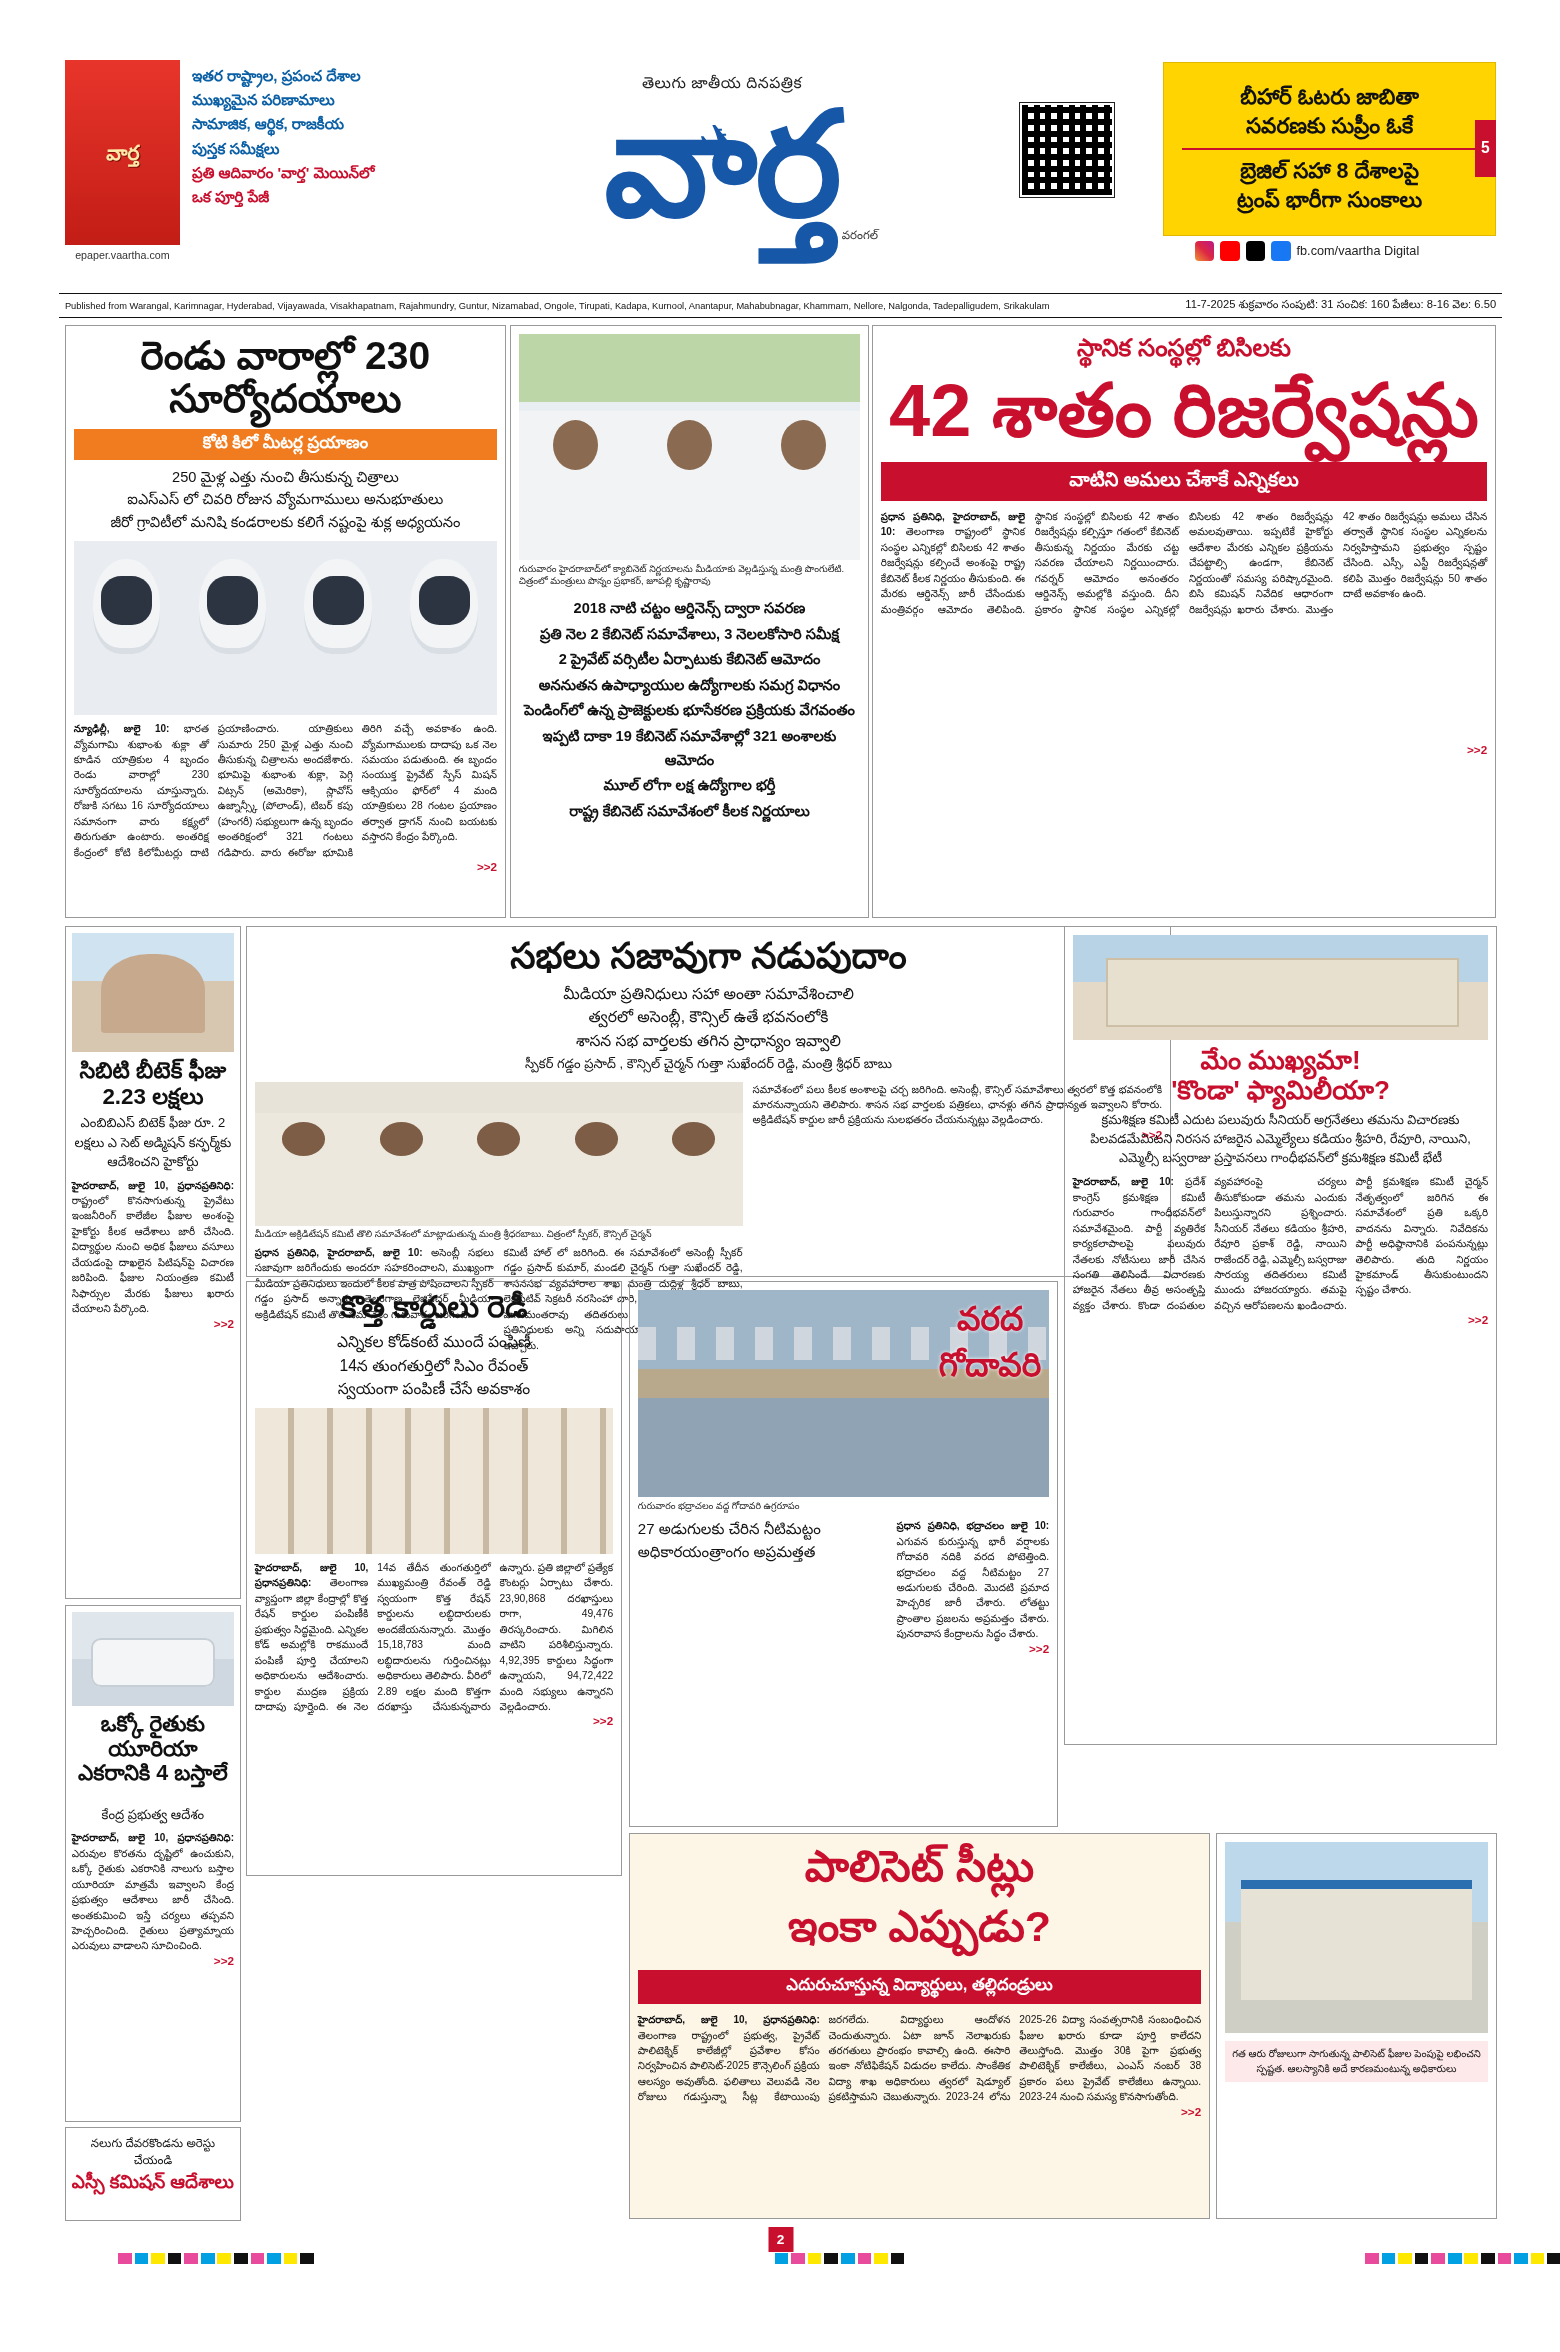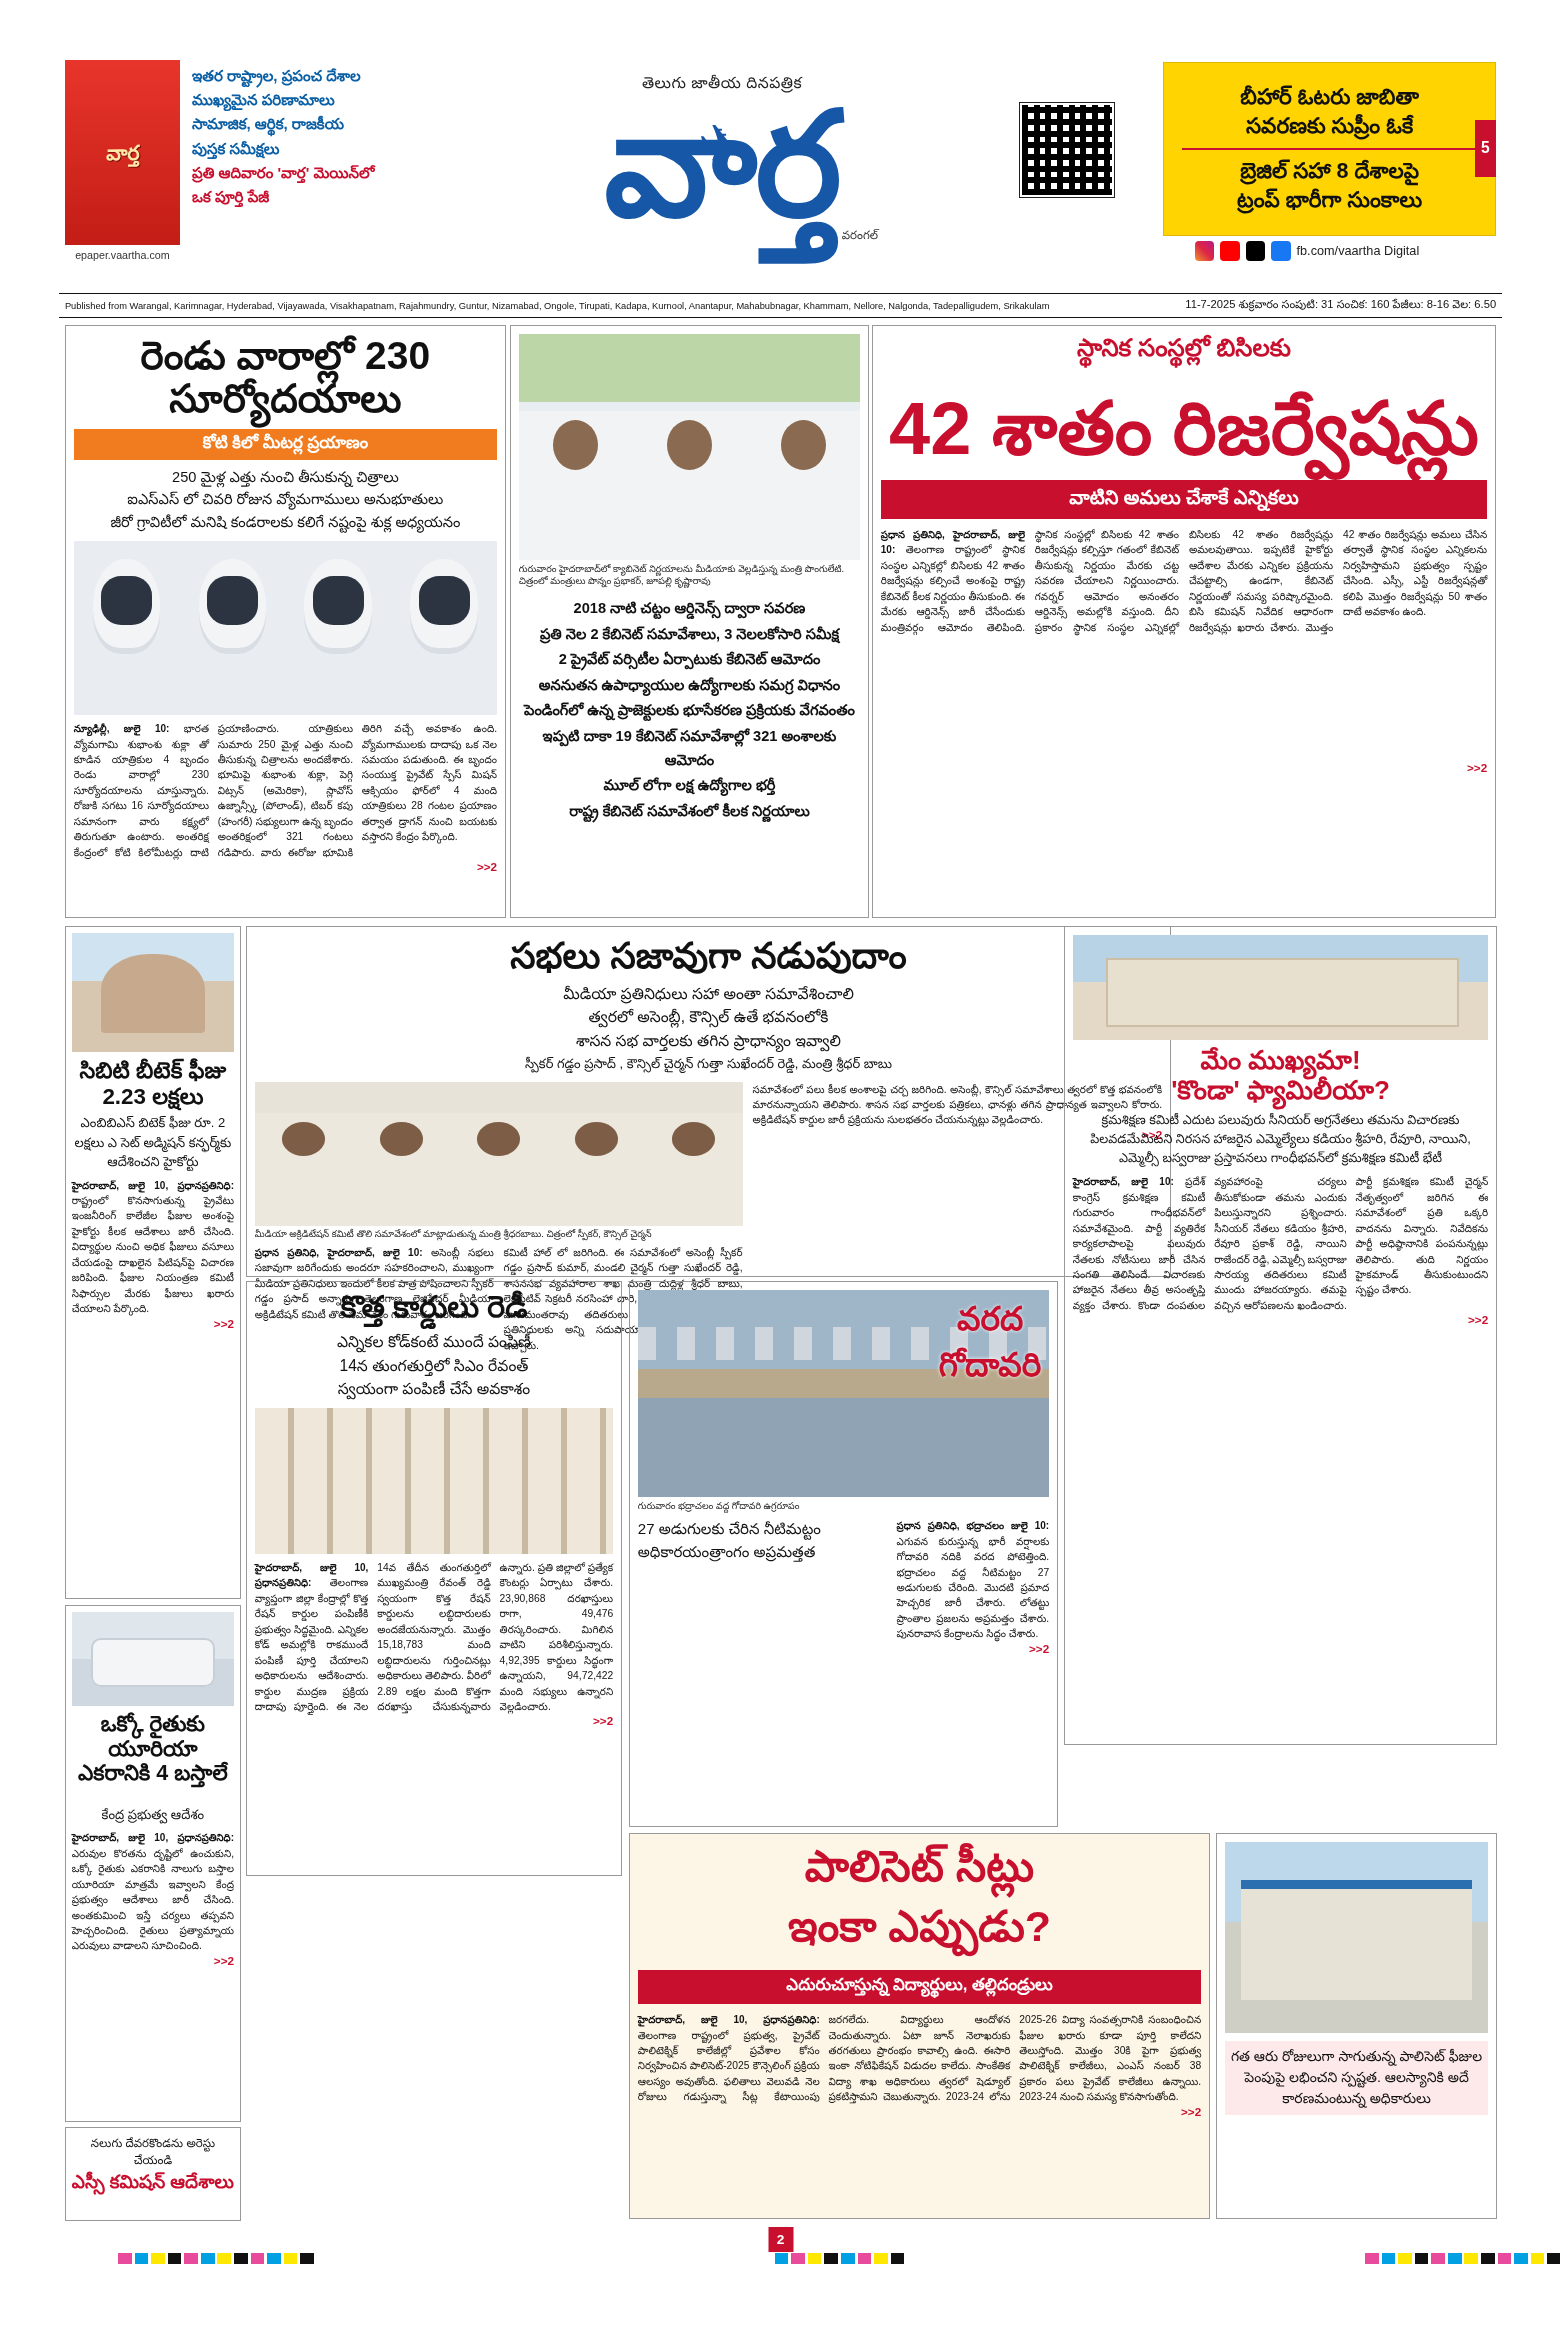--- a/index.html
+++ b/index.html
@@ -314,21 +314,21 @@
       <div>అననుతన ఉపాధ్యాయుల ఉద్యోగాలకు సమగ్ర విధానం</div>
       <div>పెండింగ్‌లో ఉన్న ప్రాజెక్టులకు భూసేకరణ ప్రక్రియకు వేగవంతం</div>
       <div>ఇప్పటి దాకా 19 కేబినెట్ సమావేశాల్లో 321 అంశాలకు ఆమోదం</div>
       <div>మూల్ లోగా లక్ష ఉద్యోగాల భర్తీ</div>
       <div>రాష్ట్ర కేబినెట్ సమావేశంలో కీలక నిర్ణయాలు</div>
     </div>
   </div>
 
   <div class="region" style="left:813px; top:271px; width:624px; height:593px; border:1px solid #999; padding:7.8px;">
     <div class="big-red" style="font-size:24.4px;">స్థానిక సంస్థల్లో బిసిలకు</div>
-    <div class="big-red" style="font-size:74px; line-height:1.12; margin-top:20px;">42 శాతం రిజర్వేషన్లు</div>
+    <div class="big-red" style="font-size:74px; line-height:1.12; margin-top:2px;">42 శాతం రిజర్వేషన్లు</div>
     <div class="redbar" style="margin-top:9.8px;">వాటిని అమలు చేశాకే ఎన్నికలు</div>
     <div class="body-text" style="margin-top:7.8px; column-count:4; column-gap:9.8px; height:234px;">
       <span class="dline">ప్రధాన ప్రతినిధి, హైదరాబాద్, జులై 10:</span>
       <span>తెలంగాణ రాష్ట్రంలో స్థానిక సంస్థల ఎన్నికల్లో బిసిలకు 42 శాతం రిజర్వేషన్లు కల్పించే అంశంపై రాష్ట్ర కేబినెట్ కీలక నిర్ణయం తీసుకుంది. ఈ మేరకు ఆర్డినెన్స్ జారీ చేసేందుకు మంత్రివర్గం ఆమోదం తెలిపింది. స్థానిక సంస్థల్లో బిసిలకు 42 శాతం రిజర్వేషన్లు కల్పిస్తూ గతంలో కేబినెట్ తీసుకున్న నిర్ణయం మేరకు చట్ట సవరణ చేయాలని నిర్ణయించారు.</span>
       <span>గవర్నర్ ఆమోదం అనంతరం ఆర్డినెన్స్ అమల్లోకి వస్తుంది. దీని ప్రకారం స్థానిక సంస్థల ఎన్నికల్లో బిసిలకు 42 శాతం రిజర్వేషన్లు అమలవుతాయి. ఇప్పటికే హైకోర్టు ఆదేశాల మేరకు ఎన్నికల ప్రక్రియను చేపట్టాల్సి ఉండగా, కేబినెట్ నిర్ణయంతో సమస్య పరిష్కారమైంది. బిసి కమిషన్ నివేదిక ఆధారంగా రిజర్వేషన్లు ఖరారు చేశారు.</span>
       <span>మొత్తం 42 శాతం రిజర్వేషన్లు అమలు చేసిన తర్వాతే స్థానిక సంస్థల ఎన్నికలను నిర్వహిస్తామని ప్రభుత్వం స్పష్టం చేసింది. ఎస్సీ, ఎస్టీ రిజర్వేషన్లతో కలిపి మొత్తం రిజర్వేషన్లు 50 శాతం దాటే అవకాశం ఉంది.</span>
     </div>
     <div class="more">&gt;&gt;2</div>
   </div>
 
@@ -453,21 +453,21 @@
       <span class="dline">హైదరాబాద్, జులై 10, ప్రధానప్రతినిధి:</span>
       <span>తెలంగాణ రాష్ట్రంలో ప్రభుత్వ, ప్రైవేట్ పాలిటెక్నిక్ కాలేజీల్లో ప్రవేశాల కోసం నిర్వహించిన పాలిసెట్-2025 కౌన్సెలింగ్ ప్రక్రియ ఆలస్యం అవుతోంది. ఫలితాలు వెలువడి నెల రోజులు గడుస్తున్నా సీట్ల కేటాయింపు జరగలేదు. విద్యార్థులు ఆందోళన చెందుతున్నారు.</span>
       <span>ఏటా జూన్ నెలాఖరుకు తరగతులు ప్రారంభం కావాల్సి ఉంది. ఈసారి ఇంకా నోటిఫికేషన్ విడుదల కాలేదు. సాంకేతిక విద్యా శాఖ అధికారులు త్వరలో షెడ్యూల్ ప్రకటిస్తామని చెబుతున్నారు. 2023-24 లోను 2025-26 విద్యా సంవత్సరానికి సంబంధించిన</span>
       <span>ఫీజుల ఖరారు కూడా పూర్తి కాలేదని తెలుస్తోంది. మొత్తం 30కి పైగా ప్రభుత్వ పాలిటెక్నిక్ కాలేజీలు, ఎంఎస్ నంబర్ 38 ప్రకారం పలు ప్రైవేట్ కాలేజీలు ఉన్నాయి. 2023-24 నుంచి సమస్య కొనసాగుతోంది.</span>
     </div>
     <div class="more">&gt;&gt;2</div>
   </div>
 
   <div class="region" style="left:1157px; top:1779px; width:281px; height:386px; border:1px solid #999; padding:7.8px;">
     <div class="photo poly" style="height:191px;"></div>
-    <div class="subhead2" style="margin-top:7.8px; font-size:14px; background:#fde9ea; padding:5.9px;">గత ఆరు రోజులుగా సాగుతున్న పాలిసెట్ ఫీజుల పెంపుపై లభించని స్పష్టత. ఆలస్యానికి అదే కారణమంటున్న అధికారులు</div>
+    <div class="subhead2" style="margin-top:7.8px; font-size:10px; background:#fde9ea; padding:5.9px;">గత ఆరు రోజులుగా సాగుతున్న పాలిసెట్ ఫీజుల పెంపుపై లభించని స్పష్టత. ఆలస్యానికి అదే కారణమంటున్న అధికారులు</div>
   </div>
 
   <div class="bottom-cmyk">
     <div class="cmyk-grp">
       <i style="background:#e84a9c"></i>
           <i style="background:#00a0e3"></i>
           <i style="background:#ffe800"></i>
           <i style="background:#111"></i>
       <i style="background:#e84a9c"></i>
           <i style="background:#00a0e3"></i>

